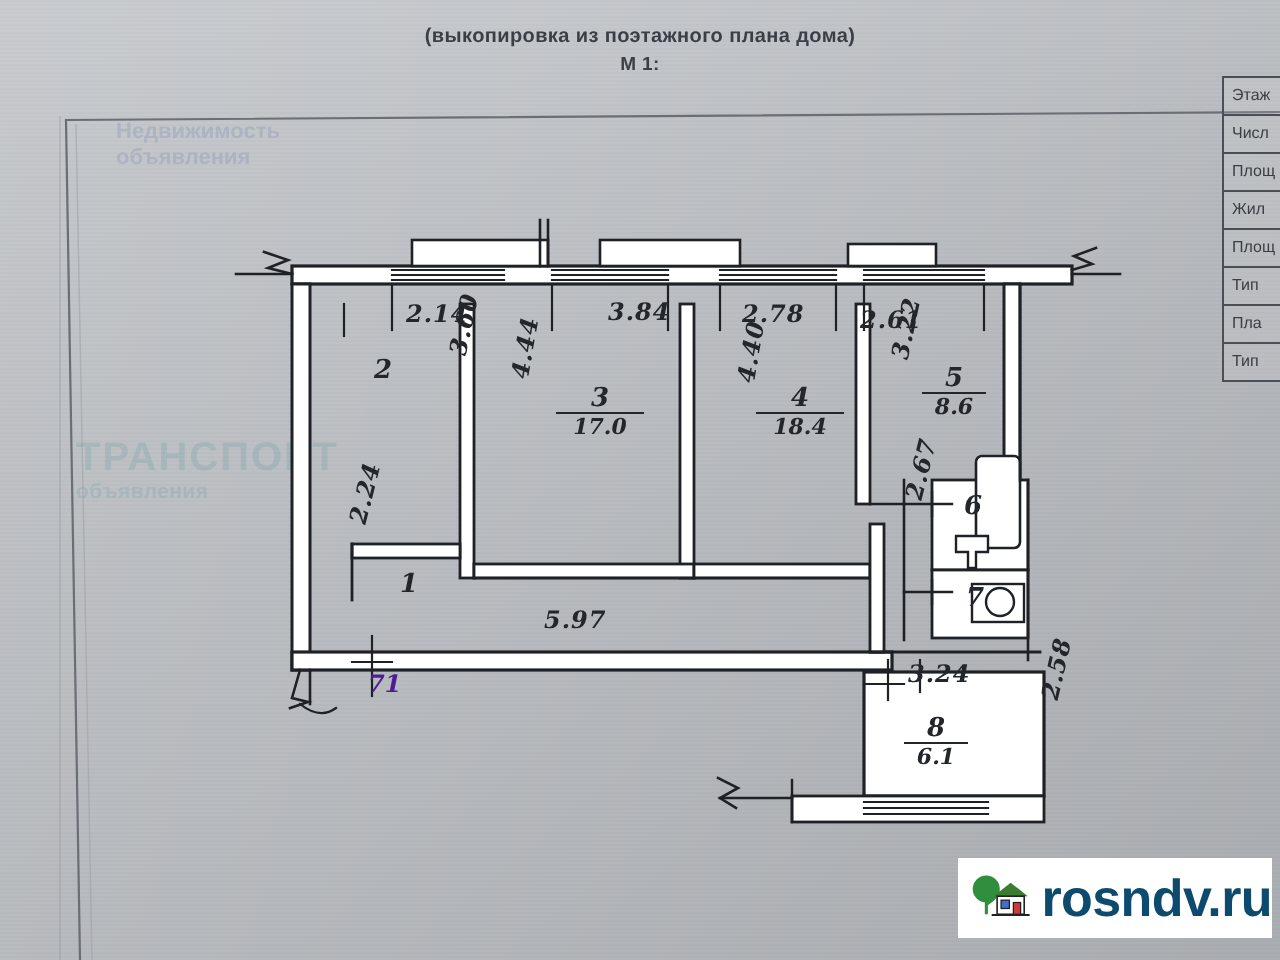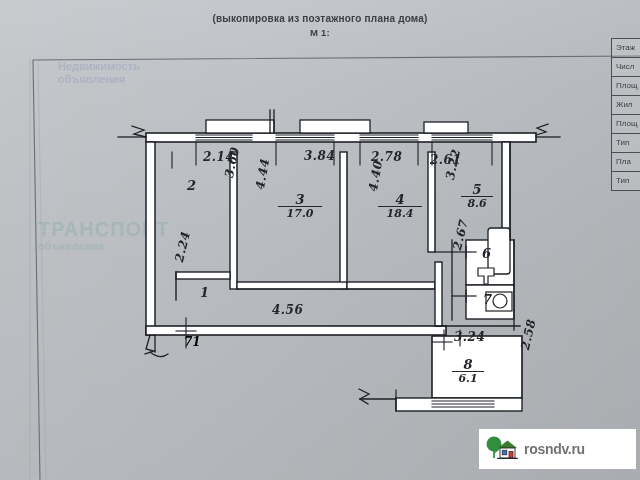--- a/index.html
+++ b/index.html
@@ -49,38 +49,38 @@
     font-style:italic;font-weight:700;
     white-space:nowrap;
   }
   .dim{font-size:12px;letter-spacing:.5px;}
   .rn{font-size:13px;}
   .vert{transform-origin:left top;}
   .roomlbl{text-align:center;}
   .roomlbl .num{display:block;font-size:13px;line-height:13px;}
   .roomlbl .ar{display:block;font-size:11px;line-height:13px;border-top:1.3px solid #23262b;padding-top:0px;}
   #redmark{
-    position:absolute;color:#000000;font-family:"DejaVu Serif",serif;
+    position:absolute;color:#4c1d95;font-family:"DejaVu Serif",serif;
     font-style:italic;font-weight:700;font-size:12px;
   }
   
   .wm{
     position:absolute;font-weight:700;white-space:nowrap;
     pointer-events:none;font-family:"Liberation Sans",sans-serif;
   }
   #wm-blue{left:58px;top:60px;color:rgba(92,110,170,.20);font-size:11px;line-height:13px;}
   #wm-teal{left:38px;top:218px;color:rgba(90,150,160,.22);font-size:20px;line-height:22px;letter-spacing:1px;}
   #wm-teal .sub{display:block;font-size:10.5px;line-height:13px;letter-spacing:.2px;color:rgba(90,150,160,.20);}
   
   #logo{
     position:absolute;left:479px;top:429px;width:157px;height:40px;
     background:#fff;display:flex;align-items:center;gap:5px;padding-left:6px;
     box-sizing:border-box;
   }
-  #logo .ltxt{font-size:14px;font-weight:700;color:#737373;letter-spacing:-.3px;font-family:"Liberation Sans",sans-serif;}
+  #logo .ltxt{font-size:26px;font-weight:700;color:#0c4a6e;letter-spacing:-.3px;font-family:"Liberation Sans",sans-serif;}
 </style>
 </head>
 <body>
 
 <div id="scan"></div>
 <div id="grain"></div>
 
 <svg id="frame" width="640" height="480" style="position:absolute;left:0;top:0;">
   <polyline points="40,480 33,60 640,56" fill="none" stroke="#6a6e75" stroke-width="1.1"></polyline>
   <polyline points="46,480 38,62" fill="none" stroke="#9ea2a8" stroke-width="0.7" opacity="0.6"></polyline>
@@ -241,21 +241,21 @@
 <div class="hw dim" style="left:284px;top:149px;margin-left:20px;">3.84</div>
 <div class="hw dim" style="left:371px;top:150px;">2.78</div>
 <div class="hw dim" style="left:430px;top:153px;">2.61</div>
 
 <div class="hw dim vert" style="left:222px;top:176px;transform:rotate(-78deg);">3.60</div>
 <div class="hw dim vert" style="left:253px;top:188px;transform:rotate(-80deg);">4.44</div>
 <div class="hw dim vert" style="left:366px;top:190px;transform:rotate(-80deg);">4.40</div>
 <div class="hw dim vert" style="left:443px;top:178px;transform:rotate(-78deg);">3.22</div>
 <div class="hw dim vert" style="left:450px;top:248px;transform:rotate(-76deg);">2.67</div>
 <div class="hw dim vert" style="left:172px;top:260px;transform:rotate(-76deg);">2.24</div>
-<div class="hw dim" style="left:272px;top:303px;">4.56</div>
+<div class="hw dim" style="left:272px;top:303px;">5.97</div>
 <div class="hw dim" style="left:454px;top:330px;">3.24</div>
 <div class="hw dim vert" style="left:518px;top:348px;transform:rotate(-77deg);">2.58</div>
 
 <div class="hw rn" style="left:187px;top:178px;">2</div>
 <div class="hw rn" style="left:200px;top:285px;">1</div>
 
 <div class="hw roomlbl" style="left:278px;top:193px;width:44px;">
   <span class="num">3</span>
   <span class="ar">17.0</span>
 </div>

